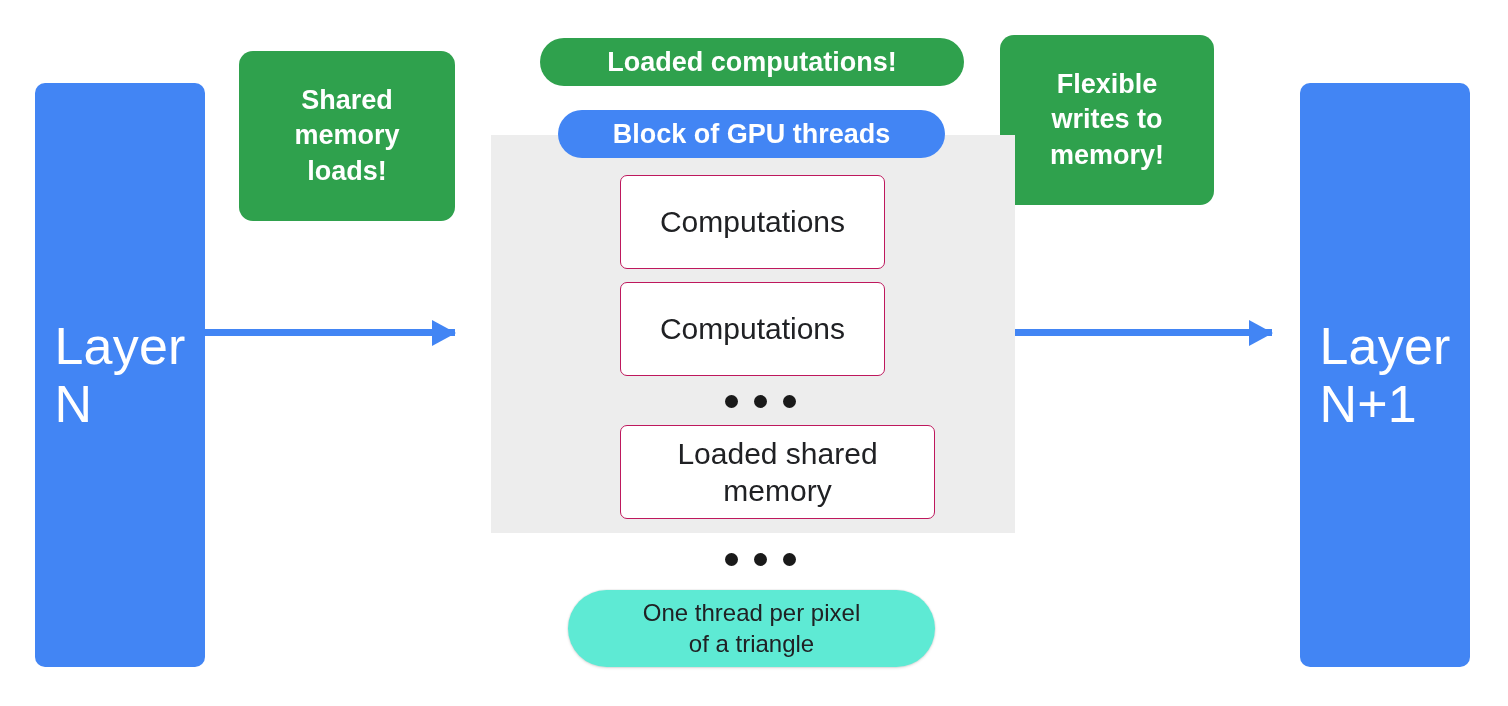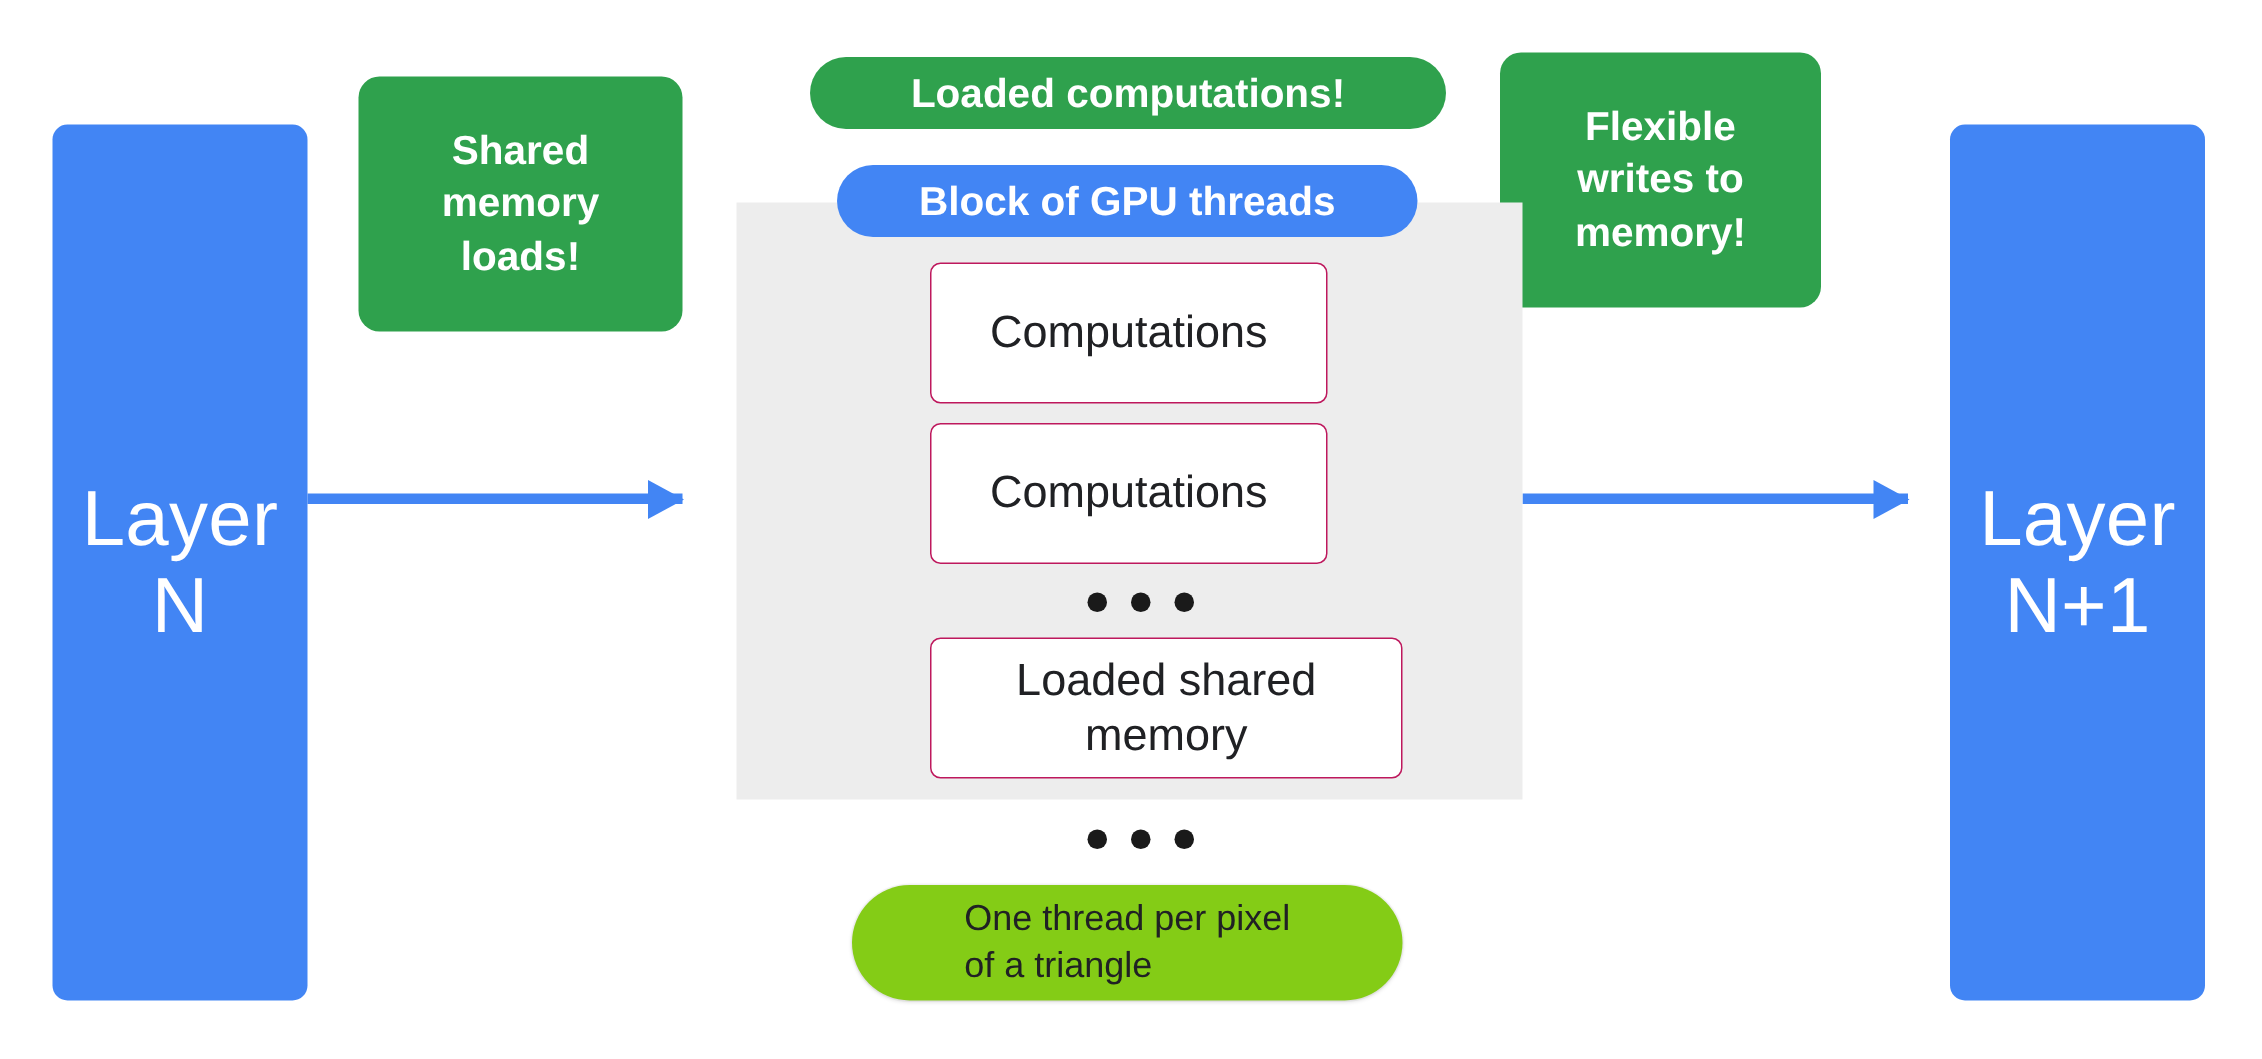--- a/index.html
+++ b/index.html
@@ -20,21 +20,20 @@
 
   
   .layer-slab {
     position: absolute;
     background: #4285f4;
     border-radius: 10px;
     color: #ffffff;
     display: flex;
     align-items: center;
     justify-content: center;
-    text-align: center;
     font-size: 52px;
     font-weight: 400;
     line-height: 1.12;
     letter-spacing: 0.2px;
   }
   #layer-n   { left: 35px;   top: 83px; width: 170px; height: 584px; }
   #layer-np1 { left: 1300px; top: 83px; width: 170px; height: 584px; }
 
   
   .callout-card {
@@ -127,26 +126,27 @@
   #dots-inner { left: 725px; top: 395px; }
   #dots-outer { left: 725px; top: 553px; }
 
   
   #thread-note {
     position: absolute;
     left: 568px;
     top: 590px;
     width: 367px;
     height: 77px;
-    background: #84cc16;
+    background: #5eead4;
     border-radius: 999px;
     box-shadow: 0 1px 3px rgba(0,0,0,0.14), 0 0 0 1px rgba(0,0,0,0.035);
     display: flex;
     align-items: center;
     justify-content: center;
+    text-align: center;
     color: #202124;
     font-size: 24px;
     line-height: 1.28;
     z-index: 2;
   }
 
   
   .arrow {
     position: absolute;
     height: 7px;

